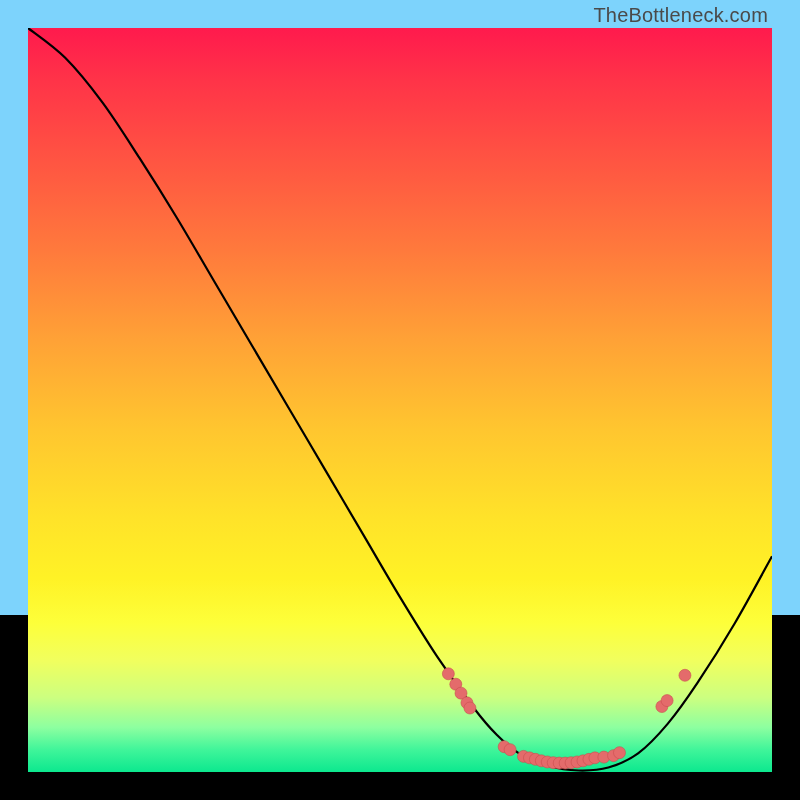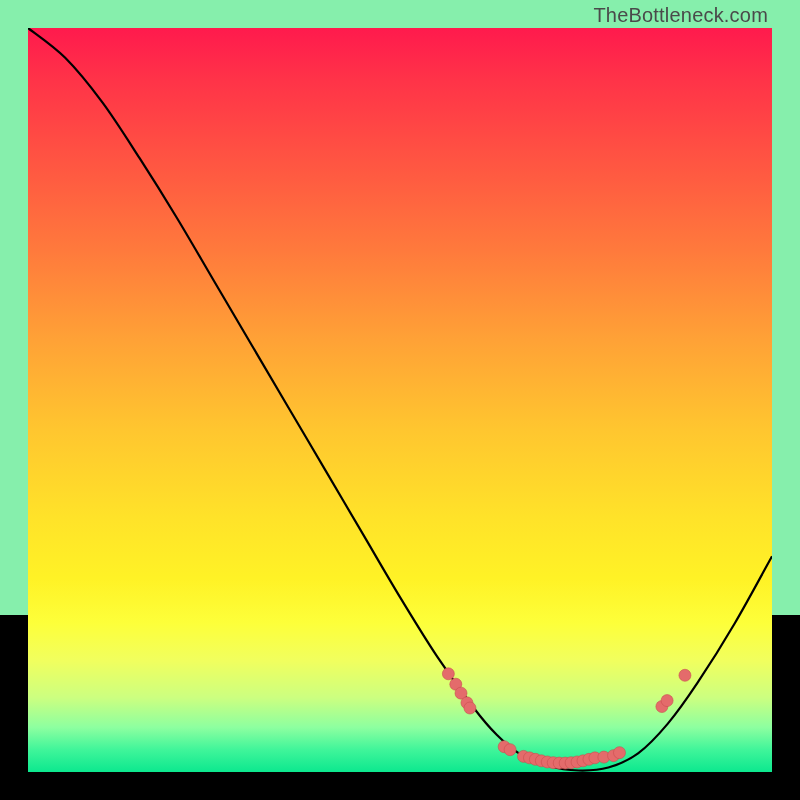--- a/index.html
+++ b/index.html
@@ -10,21 +10,21 @@
     background: #000;
     overflow: hidden;
     font-family: Arial, Helvetica, sans-serif;
   }
   .frame {
     position: absolute;
     top: 0;
     left: 0;
     width: 800px;
     height: 615px;
-    background: #86efac;
+    background: #7dd3fc;
   }
   .plot {
     position: absolute;
     top: 28px;
     left: 28px;
     width: 744px;
     height: 744px;
     overflow: hidden;
   }
   .gradient {

